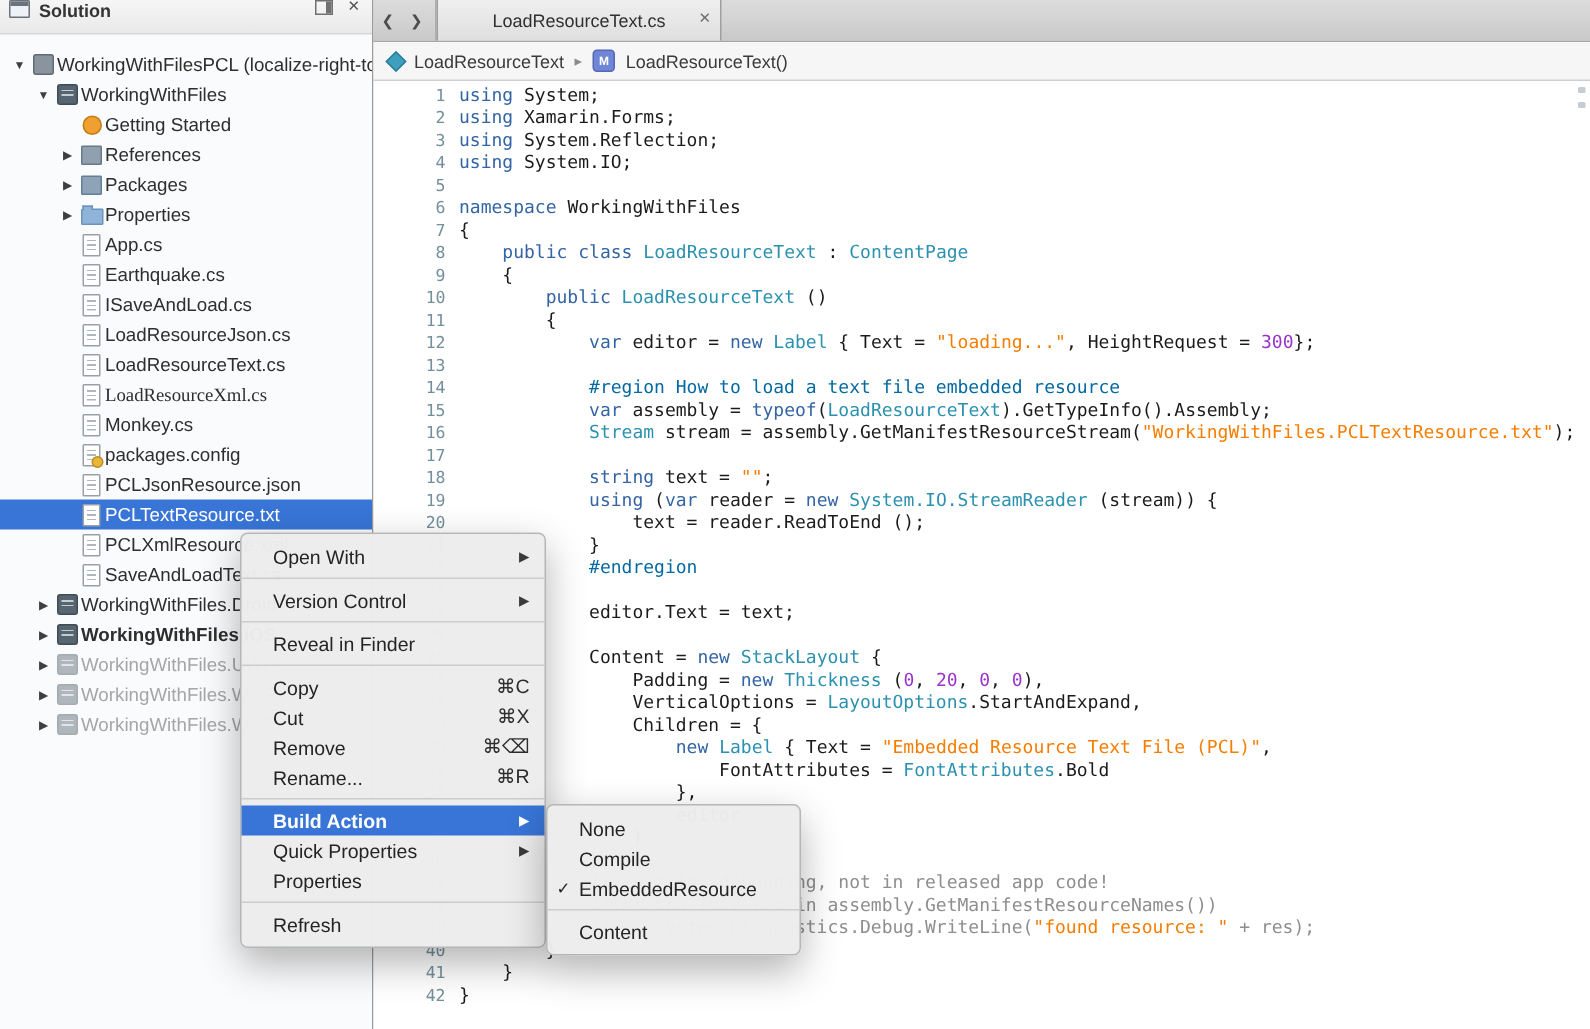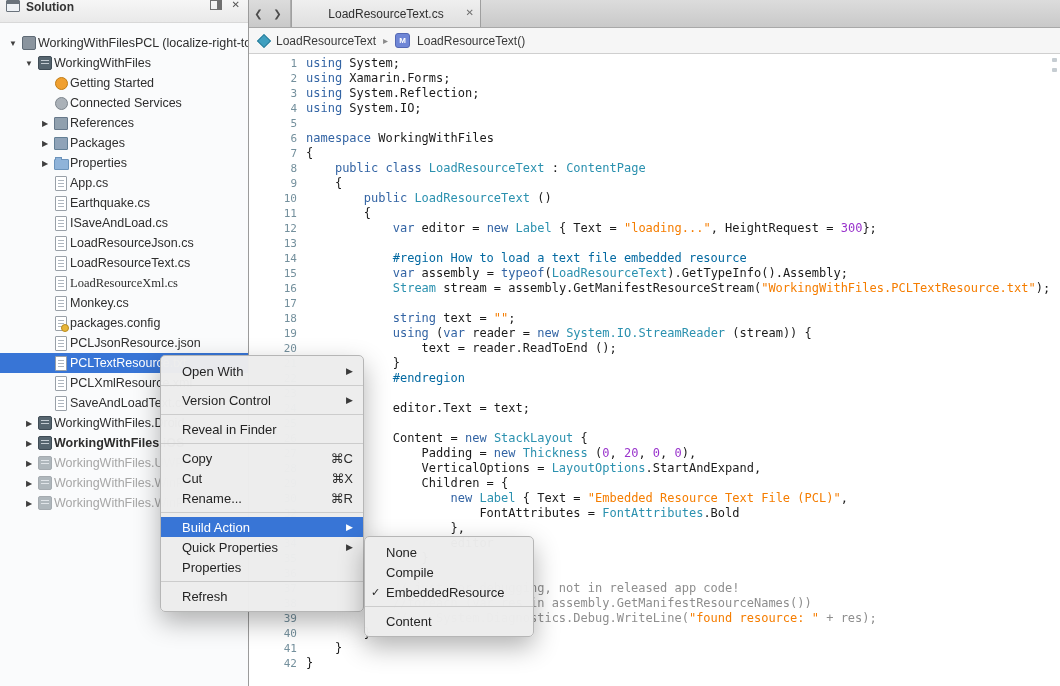--- a/index.html
+++ b/index.html
@@ -88,21 +88,21 @@
 
   
   .menu{position:absolute;background:rgba(237,237,237,0.98);border:1px solid #b6b6b6;border-radius:5px;
         box-shadow:0 10px 26px rgba(0,0,0,0.30);padding:5px 0;z-index:20;
         font-family:"Liberation Sans","DejaVu Sans",sans-serif;font-size:13px;color:#242424;}
   .menu-item{height:20px;display:flex;align-items:center;padding:0 10px 0 21px;position:relative;}
   .menu-item .check{position:absolute;left:6px;font-size:11px;}
   .menu-item .grow{flex:1;}
   .shortcut{margin-left:22px;color:#2d2d2d;}
   .submenu-arrow{font-size:9px;margin-left:14px;color:#3a3a3a;}
-  .menu-item.hl{background:#3875d6;color:#fff;}
+  .menu-item.hl{background:#3875d6;color:#fff;font-weight:bold;}
   .menu-item.hl .submenu-arrow{color:#fff;}
   .menu-sep{height:1px;background:#cccccc;margin:4px 0;}
   #context-menu{left:160px;top:355px;width:202px;}
   #build-submenu{left:364px;top:536px;width:168px;}
 </style>
 </head>
 <body>
 
 <div class="app">
 
@@ -130,27 +130,20 @@
           <span class="tree-label">WorkingWithFiles</span>
         </div>
         <div class="tree-row" style="padding-left: 38px;">
           <span class="expander"></span>
           <span class="tree-icon">
             <span class="icon-getting-started"></span>
           </span>
           <span class="tree-label">Getting Started</span>
         </div>
         <div class="tree-row" style="padding-left: 38px;">
-          <span class="expander"></span>
-          <span class="tree-icon">
-            <span class="icon-connected-services"></span>
-          </span>
-          <span class="tree-label">Connected Services</span>
-        </div>
-        <div class="tree-row" style="padding-left: 38px;">
           <span class="expander">▶</span>
           <span class="tree-icon">
             <span class="icon-references"></span>
           </span>
           <span class="tree-label">References</span>
         </div>
         <div class="tree-row" style="padding-left: 38px;">
           <span class="expander">▶</span>
           <span class="tree-icon">
             <span class="icon-packages"></span>
@@ -501,20 +494,25 @@
         <span>Copy</span>
         <span class="grow"></span>
         <span class="shortcut">⌘C</span>
       </div>
       <div class="menu-item">
         <span>Cut</span>
         <span class="grow"></span>
         <span class="shortcut">⌘X</span>
       </div>
       <div class="menu-item">
+        <span>Remove</span>
+        <span class="grow"></span>
+        <span class="shortcut">⌘⌫</span>
+      </div>
+      <div class="menu-item">
         <span>Rename...</span>
         <span class="grow"></span>
         <span class="shortcut">⌘R</span>
       </div>
       <div class="menu-sep"></div>
       <div class="menu-item hl">
         <span>Build Action</span>
         <span class="grow"></span>
         <span class="submenu-arrow">▶</span>
       </div>

